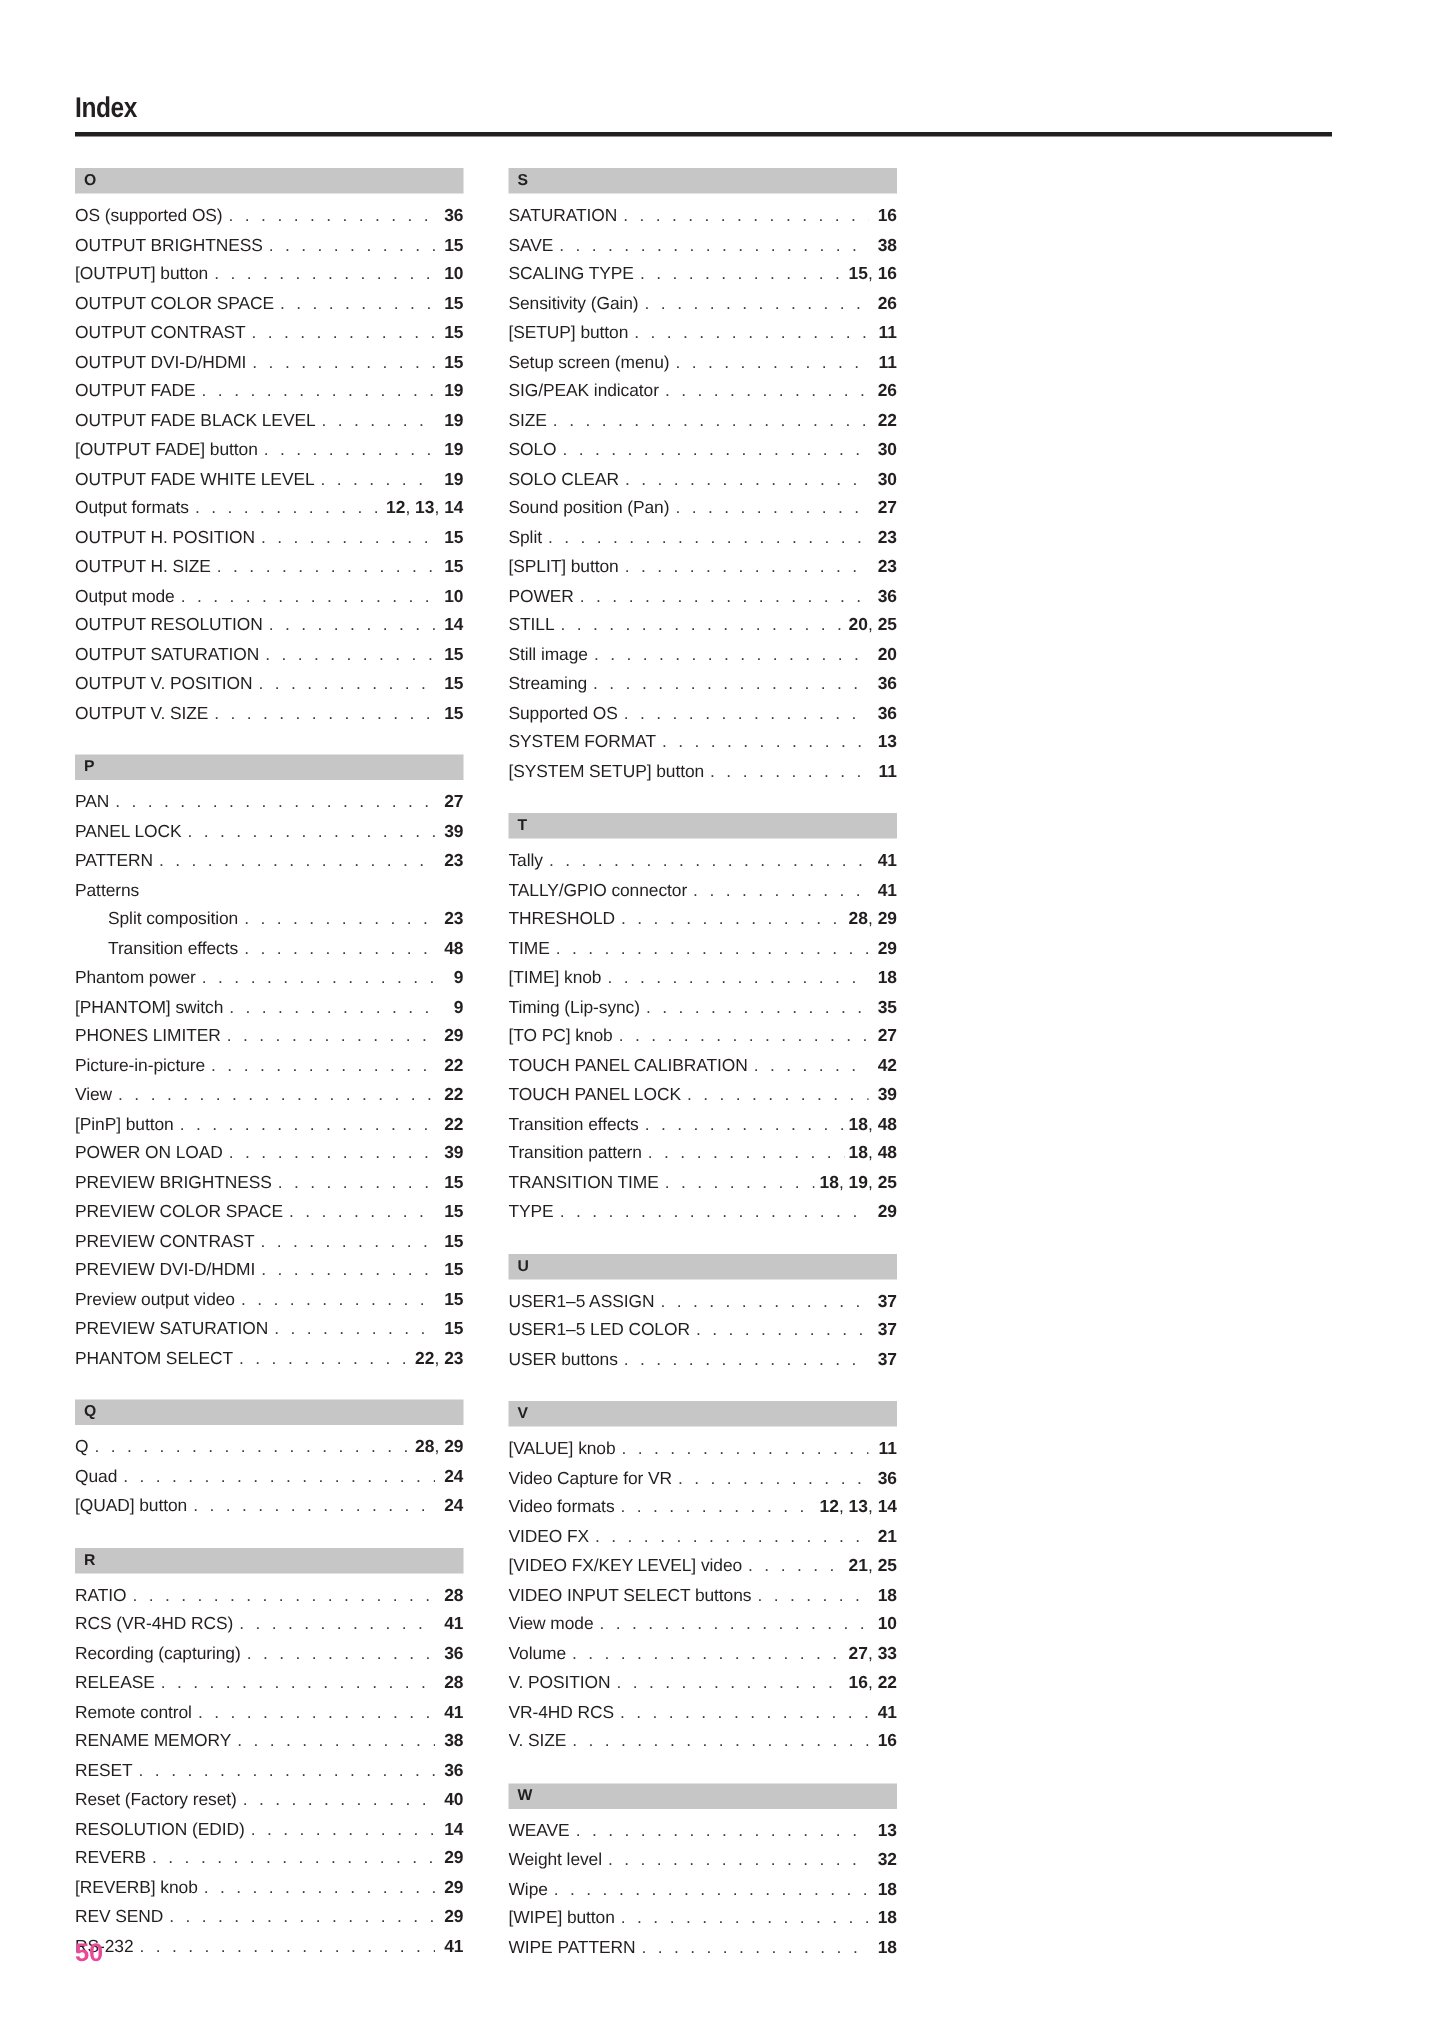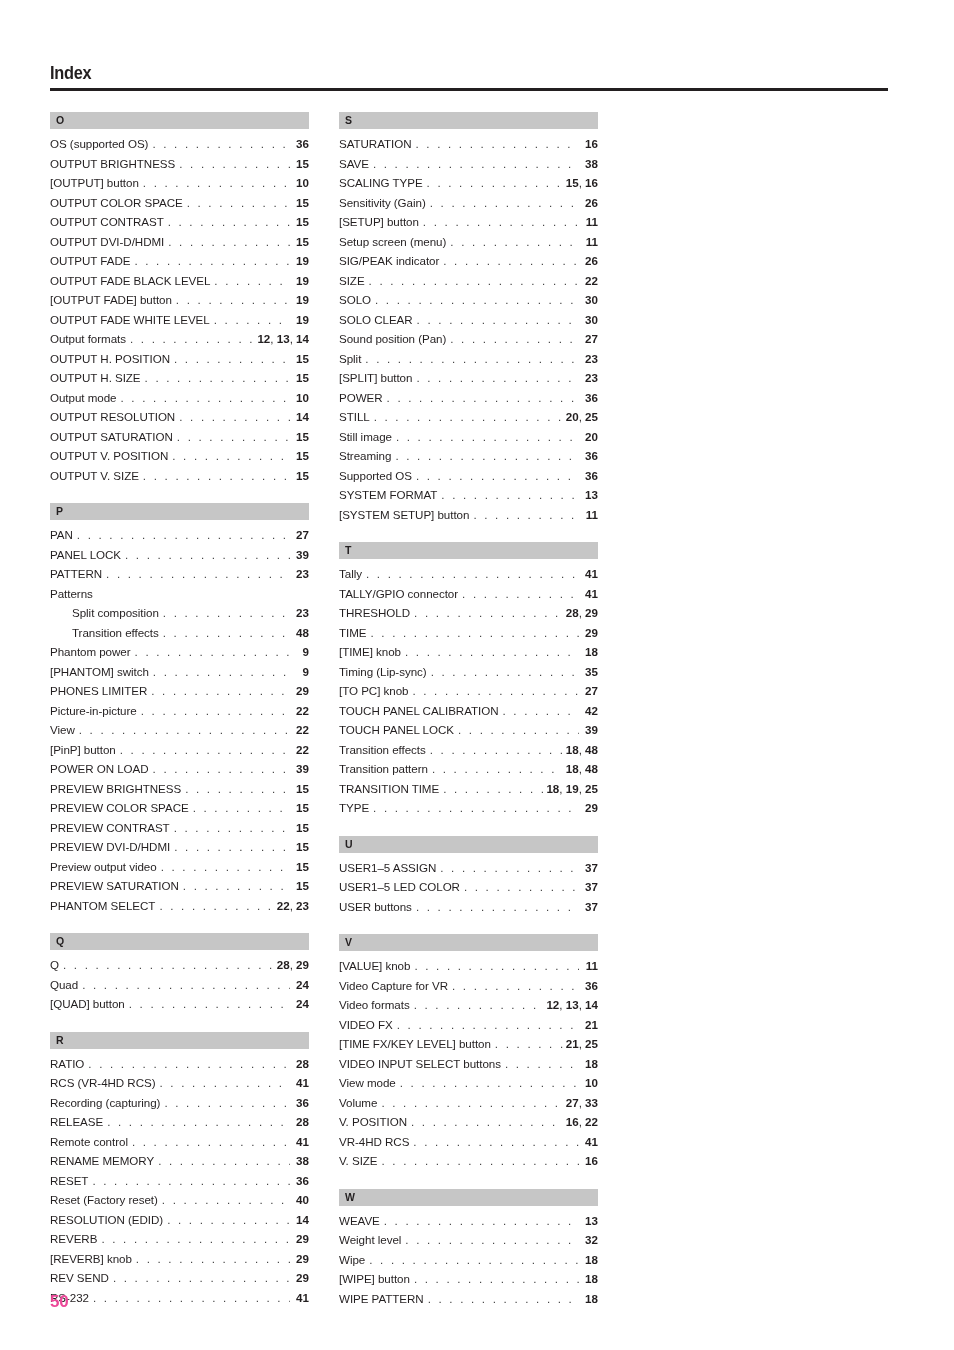--- a/index.html
+++ b/index.html
@@ -629,21 +629,21 @@
             <span class="entry-label">Video formats</span>
             <span class="entry-dots">. . . . . . . . . . . . . . . . . . . . . . . . . . . . . . . . . . . . . . . . . . . . . . . . . . . . . . . . . . . . .</span>
             <span class="entry-pages"><span>12</span><span class="sep">, </span><span>13</span><span class="sep">, </span><span>14</span></span>
           </div>
           <div class="entry">
             <span class="entry-label">VIDEO FX</span>
             <span class="entry-dots">. . . . . . . . . . . . . . . . . . . . . . . . . . . . . . . . . . . . . . . . . . . . . . . . . . . . . . . . . . . . .</span>
             <span class="entry-pages"><span>21</span></span>
           </div>
           <div class="entry">
-            <span class="entry-label">[TIME FX/KEY LEVEL] button</span>
+            <span class="entry-label">[VIDEO FX/KEY LEVEL] video</span>
             <span class="entry-dots">. . . . . . . . . . . . . . . . . . . . . . . . . . . . . . . . . . . . . . . . . . . . . . . . . . . . . . . . . . . . .</span>
             <span class="entry-pages"><span>21</span><span class="sep">, </span><span>25</span></span>
           </div>
           <div class="entry">
             <span class="entry-label">VIDEO INPUT SELECT buttons</span>
             <span class="entry-dots">. . . . . . . . . . . . . . . . . . . . . . . . . . . . . . . . . . . . . . . . . . . . . . . . . . . . . . . . . . . . .</span>
             <span class="entry-pages"><span>18</span></span>
           </div>
           <div class="entry">
             <span class="entry-label">View mode</span>

